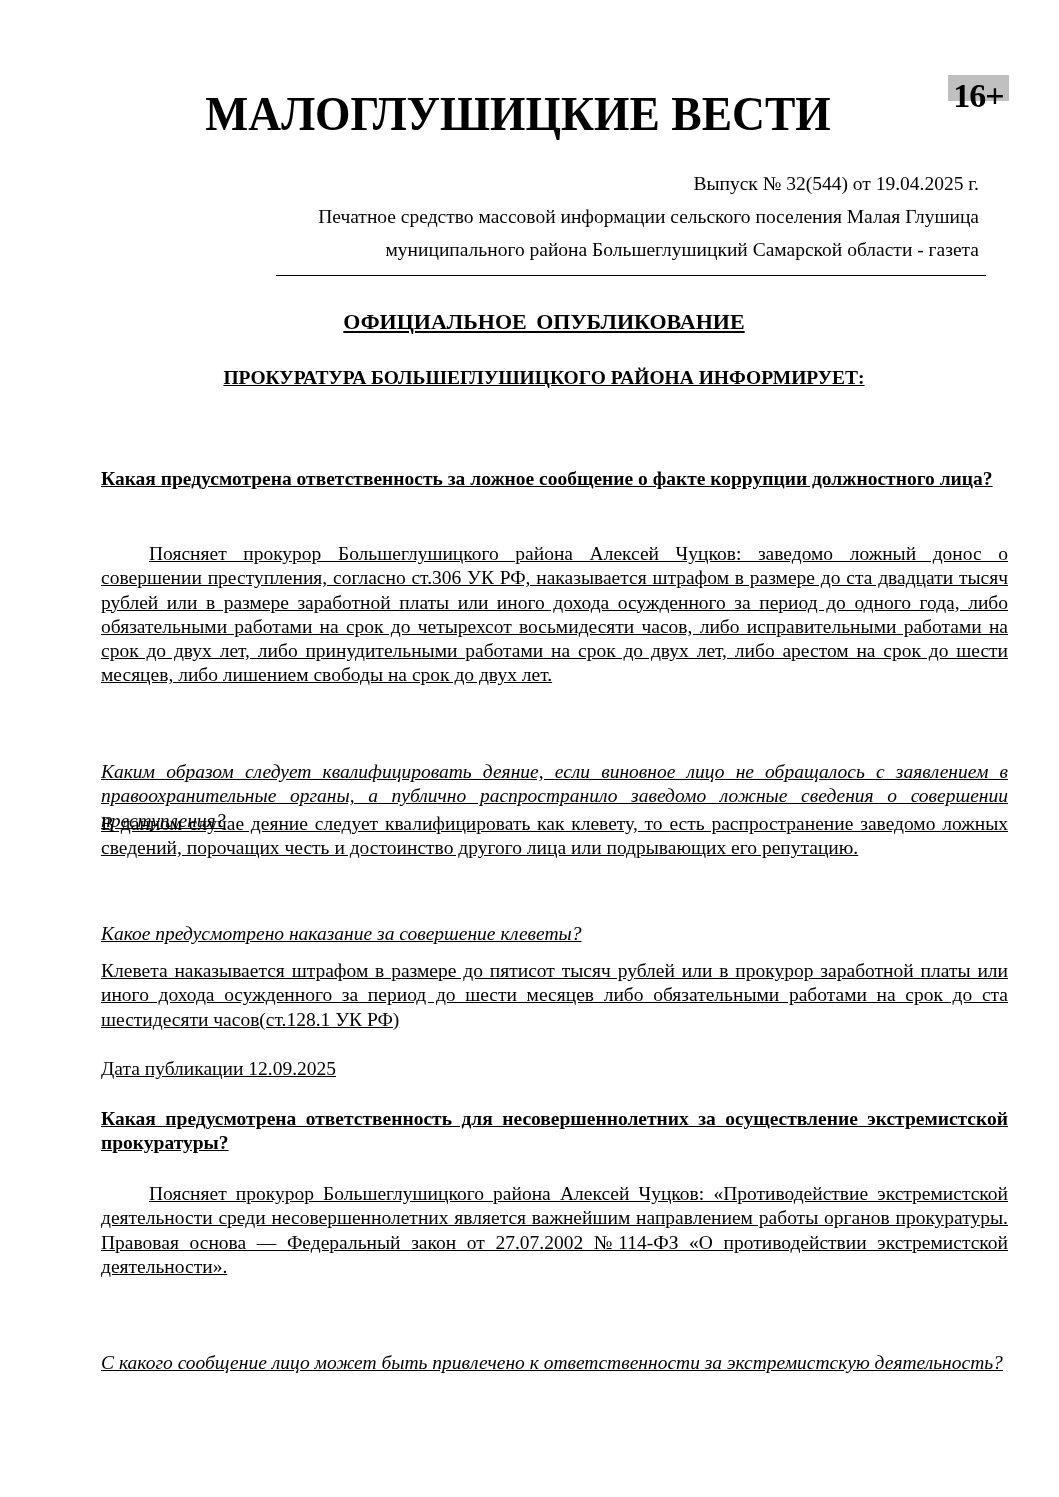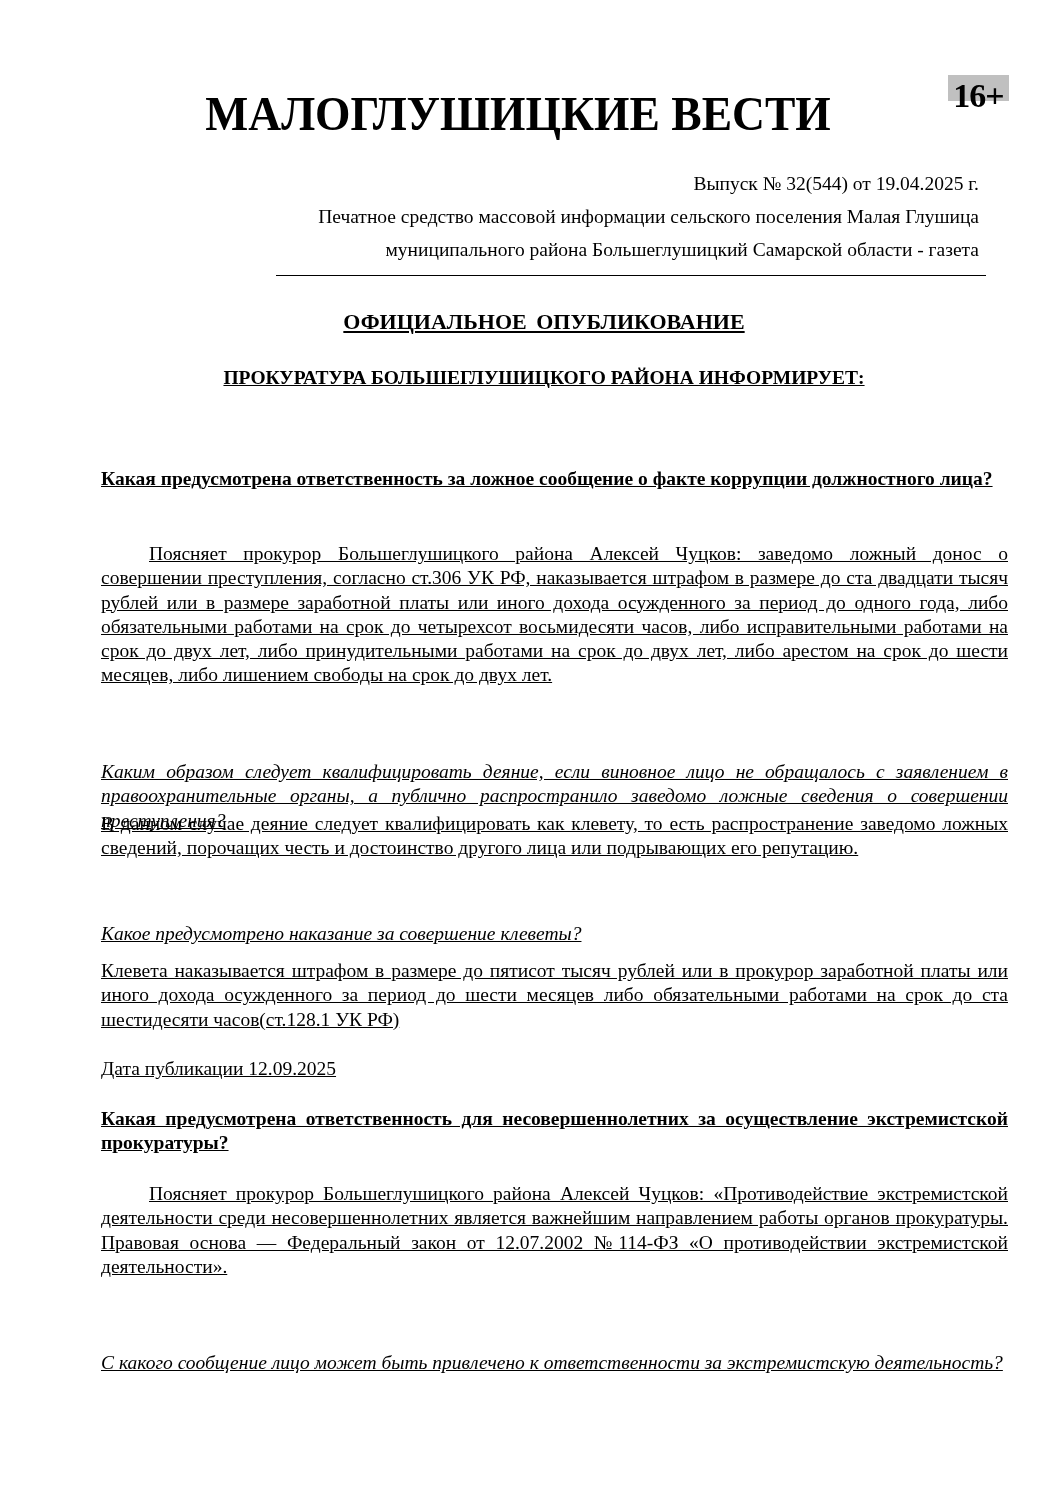--- a/index.html
+++ b/index.html
@@ -44,14 +44,14 @@
 
 <div class="block q-bold" style="top:467px;">Какая предусмотрена ответственность за ложное сообщение о факте коррупции должностного лица?</div>
 <div class="block indent" style="top:542px;">Поясняет прокурор Большеглушицкого района Алексей Чуцков: заведомо ложный донос о совершении преступления, согласно ст.306 УК РФ, наказывается штрафом в размере до ста двадцати тысяч рублей или в размере заработной платы или иного дохода осужденного за период до одного года, либо обязательными работами на срок до четырехсот восьмидесяти часов, либо исправительными работами на срок до двух лет, либо принудительными работами на срок до двух лет, либо арестом на срок до шести месяцев, либо лишением свободы на срок до двух лет.</div>
 <div class="block q-italic" style="top:712px;">Каким образом следует квалифицировать деяние, если виновное лицо не обращалось с заявлением в правоохранительные органы, а публично распространило заведомо ложные сведения о совершении преступления?</div>
 <div class="block" style="top:812px;">В данном случае деяние следует квалифицировать как клевету, то есть распространение заведомо ложных сведений, порочащих честь и достоинство другого лица или подрывающих его репутацию.</div>
 <div class="block q-italic" style="top:874px;">Какое предусмотрено наказание за совершение клеветы?</div>
 <div class="block" style="top:959px;">Клевета наказывается штрафом в размере до пятисот тысяч рублей или в прокурор заработной платы или иного дохода осужденного за период до шести месяцев либо обязательными работами на срок до ста шестидесяти часов(ст.128.1 УК РФ)</div>
 <div class="block" style="top:1057px;">Дата публикации 12.09.2025</div>
 
 <div class="block q-bold" style="top:1107px;">Какая предусмотрена ответственность для несовершеннолетних за осуществление экстремистской прокуратуры?</div>
-<div class="block indent" style="top:1182px;">Поясняет прокурор Большеглушицкого района Алексей Чуцков: «Противодействие экстремистской деятельности среди несовершеннолетних является важнейшим направлением работы органов прокуратуры. Правовая основа — Федеральный закон от 12.07.2002 №114-ФЗ «О противодействии экстремистской деятельности».</div>
+<div class="block indent" style="top:1182px;">Поясняет прокурор Большеглушицкого района Алексей Чуцков: «Противодействие экстремистской деятельности среди несовершеннолетних является важнейшим направлением работы органов прокуратуры. Правовая основа — Федеральный закон от 27.07.2002 №114-ФЗ «О противодействии экстремистской деятельности».</div>
 <div class="block q-italic" style="top:1303px;">С какого сообщение лицо может быть привлечено к ответственности за экстремистскую деятельность?</div>
 
 </body></html>

